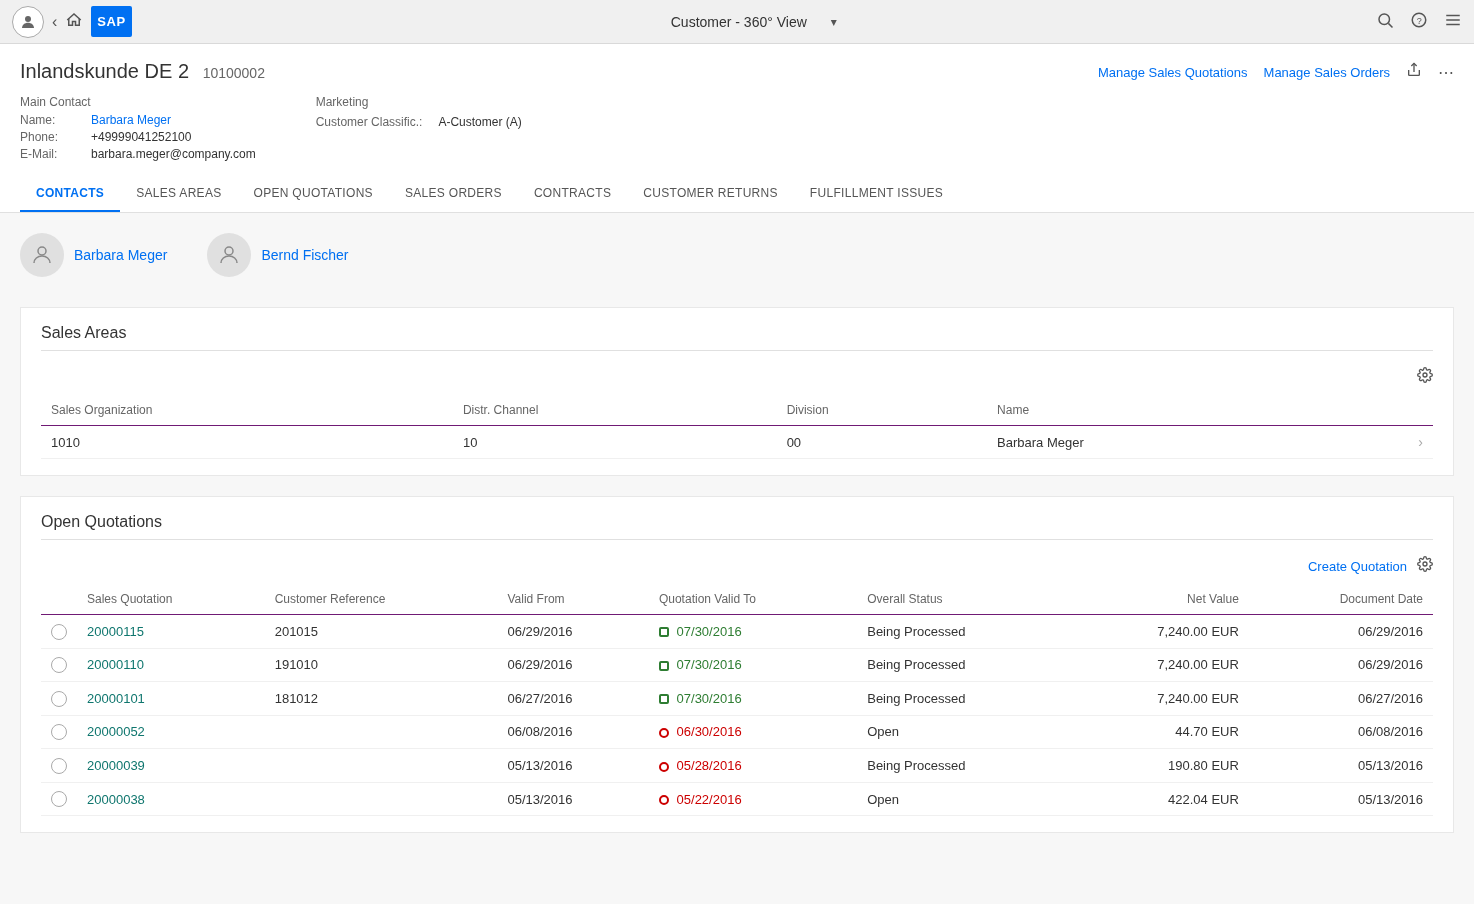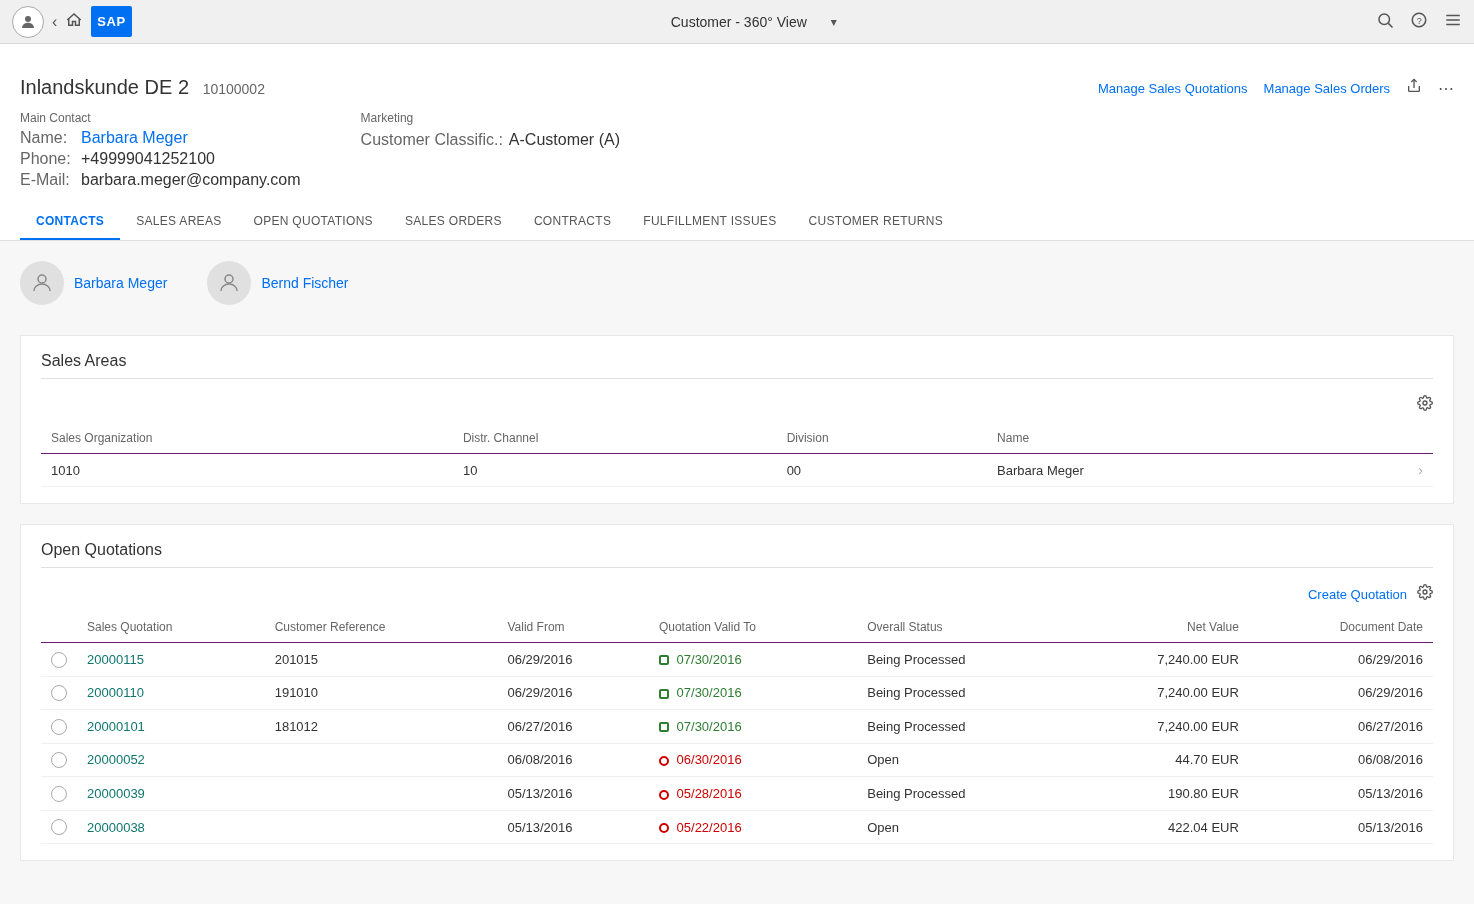--- a/index.html
+++ b/index.html
@@ -26,42 +26,42 @@
     .nav-icon { cursor: pointer; color: #555; font-size: 16px; }
     .sap-logo {
       background: #0070f2; color: #fff; font-weight: bold; font-size: 13px;
       padding: 8px 6px; border-radius: 2px; letter-spacing: 0.5px;
     }
     .chevron-down { font-size: 12px; color: #555; cursor: pointer; }
 
     
     .content-area {
       background: #fff;
-      padding: 32px 20px 0 20px;
+      padding: 16px 20px 0 20px;
       border-bottom: 1px solid #e0e0e0;
     }
 
     
     .page-header {
       display: flex;
       justify-content: space-between;
       align-items: flex-start;
       margin-bottom: 12px;
     }
     .page-title { font-size: 20px; font-weight: normal; color: #333; }
     .page-title-id { font-size: 14px; color: #666; margin-left: 10px; }
     .header-actions { display: flex; align-items: center; gap: 16px; padding-top: 2px; }
     .header-link { color: #0070f2; text-decoration: none; font-size: 13px; cursor: pointer; }
     .header-icon { cursor: pointer; color: #555; font-size: 16px; }
 
     
     .info-section { display: flex; gap: 60px; margin-bottom: 12px; }
     .info-col {}
     .info-label { color: #666; font-size: 12px; margin-bottom: 4px; }
-    .info-row { display: flex; gap: 6px; margin-bottom: 3px; font-size: 16px; }
+    .info-row { display: flex; gap: 16px; margin-bottom: 3px; font-size: 12px; }
     .info-key { color: #666; min-width: 55px; }
     .info-value { color: #333; }
     .info-link { color: #0070f2; cursor: pointer; text-decoration: none; }
     .info-section-title { color: #666; font-size: 12px; margin-bottom: 6px; font-weight: normal; }
 
     
     .tabs {
       display: flex;
       gap: 0;
       border-bottom: none;
@@ -240,22 +240,22 @@
       </div>
     </div>
   </div>
 
   <div class="tabs">
     <div class="tab active">CONTACTS</div>
     <div class="tab">SALES AREAS</div>
     <div class="tab">OPEN QUOTATIONS</div>
     <div class="tab">SALES ORDERS</div>
     <div class="tab">CONTRACTS</div>
+    <div class="tab">CUSTOMER RETURNS</div>
     <div class="tab">FULFILLMENT ISSUES</div>
-    <div class="tab">CUSTOMER RETURNS</div>
   </div>
 </div>
 
 <div class="main-content">
 
   <div class="contact-cards">
     <div class="contact-card">
       <div class="contact-avatar">
         <svg width="24" height="24" viewBox="0 0 24 24" fill="none" stroke="#888" stroke-width="1.5">
             <circle cx="12" cy="8" r="4"></circle>

